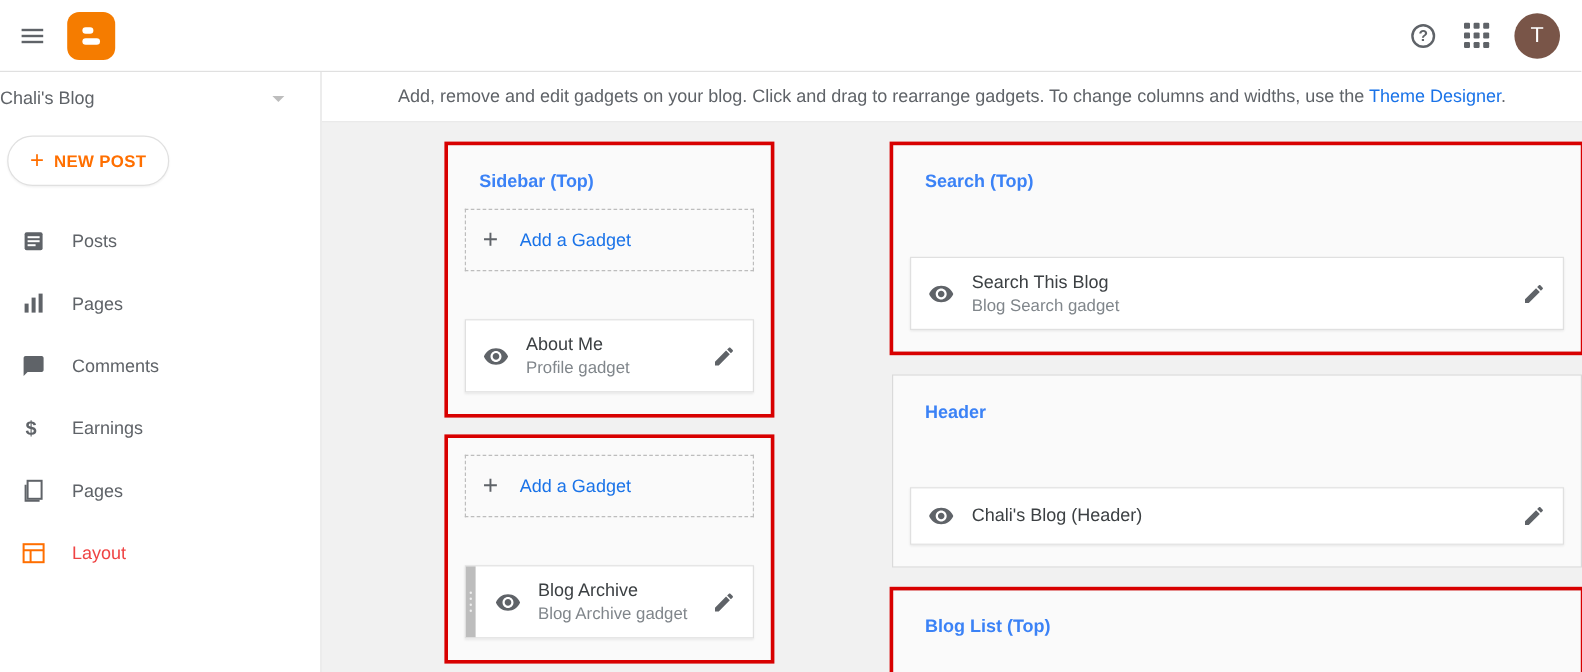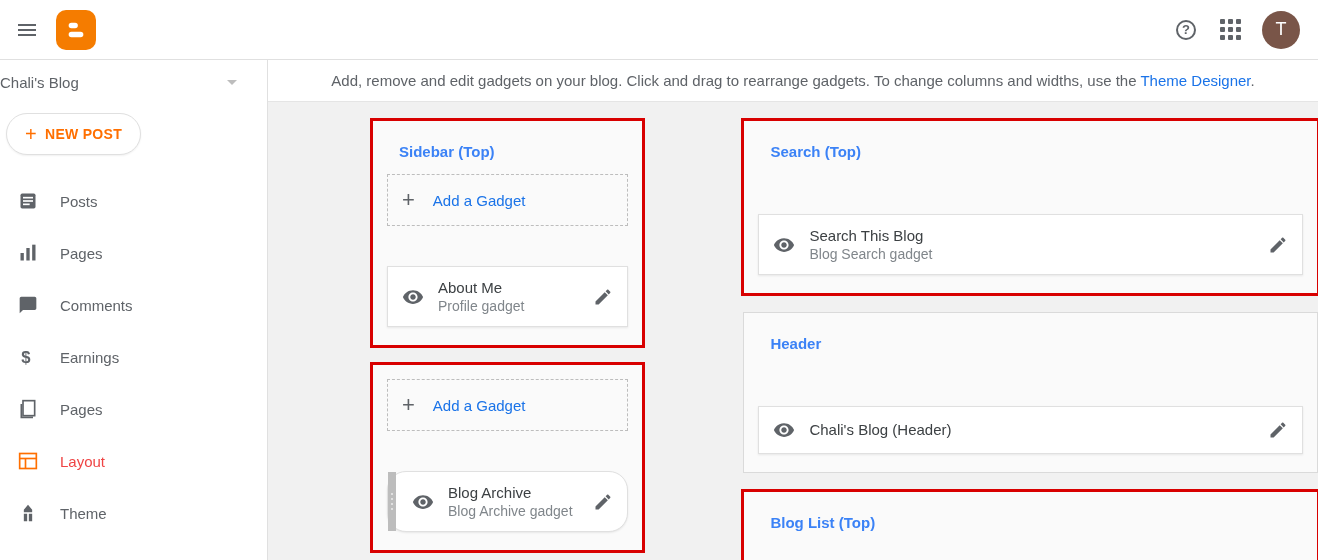--- a/index.html
+++ b/index.html
@@ -183,28 +183,20 @@
       <li class="nav-item active">
         <span class="nav-icon">
           <svg width="20" height="20" viewBox="0 0 24 24" fill="none" stroke="#ff6f00" stroke-width="2">
               <rect x="2" y="3" width="20" height="18"></rect>
               <line x1="2" y1="9" x2="22" y2="9"></line>
               <line x1="9" y1="9" x2="9" y2="21"></line>
             </svg>
         </span>
         <span>Layout</span>
       </li>
-      <li class="nav-item">
-        <span class="nav-icon">
-          <svg width="20" height="20" viewBox="0 0 24 24" fill="#5f6368">
-              <path d="M12 2L7 8v3h10V8l-5-6zM7 13v9h4v-9H7zm6 0v9h4v-9h-4z"></path>
-            </svg>
-        </span>
-        <span>Theme</span>
-      </li>
     </ul>
   </div>
 
   <div class="content">
     <div class="instruction">
       <span>Add, remove and edit gadgets on your blog. Click and drag to rearrange gadgets. To change columns and widths, use the </span><a href="#">Theme Designer</a><span>.</span>
     </div>
 
     <div class="layout-area">
 
@@ -232,21 +224,21 @@
                 </svg>
             </span>
           </div>
         </div>
 
         <div class="section highlight-red" style="padding-left:6px;">
           <div class="add-gadget" style="margin-left:8px;">
             <span class="add-gadget-plus">+</span>
             <span class="add-gadget-label">Add a Gadget</span>
           </div>
-          <div class="gadget" style="margin-left:8px;border-radius:19px;">
+          <div class="gadget" style="margin-left:8px;">
             <div class="drag-handle">
               <div class="drag-dot"></div>
                 <div class="drag-dot"></div>
                 <div class="drag-dot"></div>
                 <div class="drag-dot"></div>
             </div>
             <span class="gadget-eye">
               <svg width="22" height="22" viewBox="0 0 24 24" fill="#5f6368">
                   <path d="M12 4.5C7 4.5 2.73 7.61 1 12c1.73 4.39 6 7.5 11 7.5s9.27-3.11 11-7.5c-1.73-4.39-6-7.5-11-7.5zM12 17c-2.76 0-5-2.24-5-5s2.24-5 5-5 5 2.24 5 5-2.24 5-5 5zm0-8c-1.66 0-3 1.34-3 3s1.34 3 3 3 3-1.34 3-3-1.34-3-3-3z"></path>
                 </svg>

